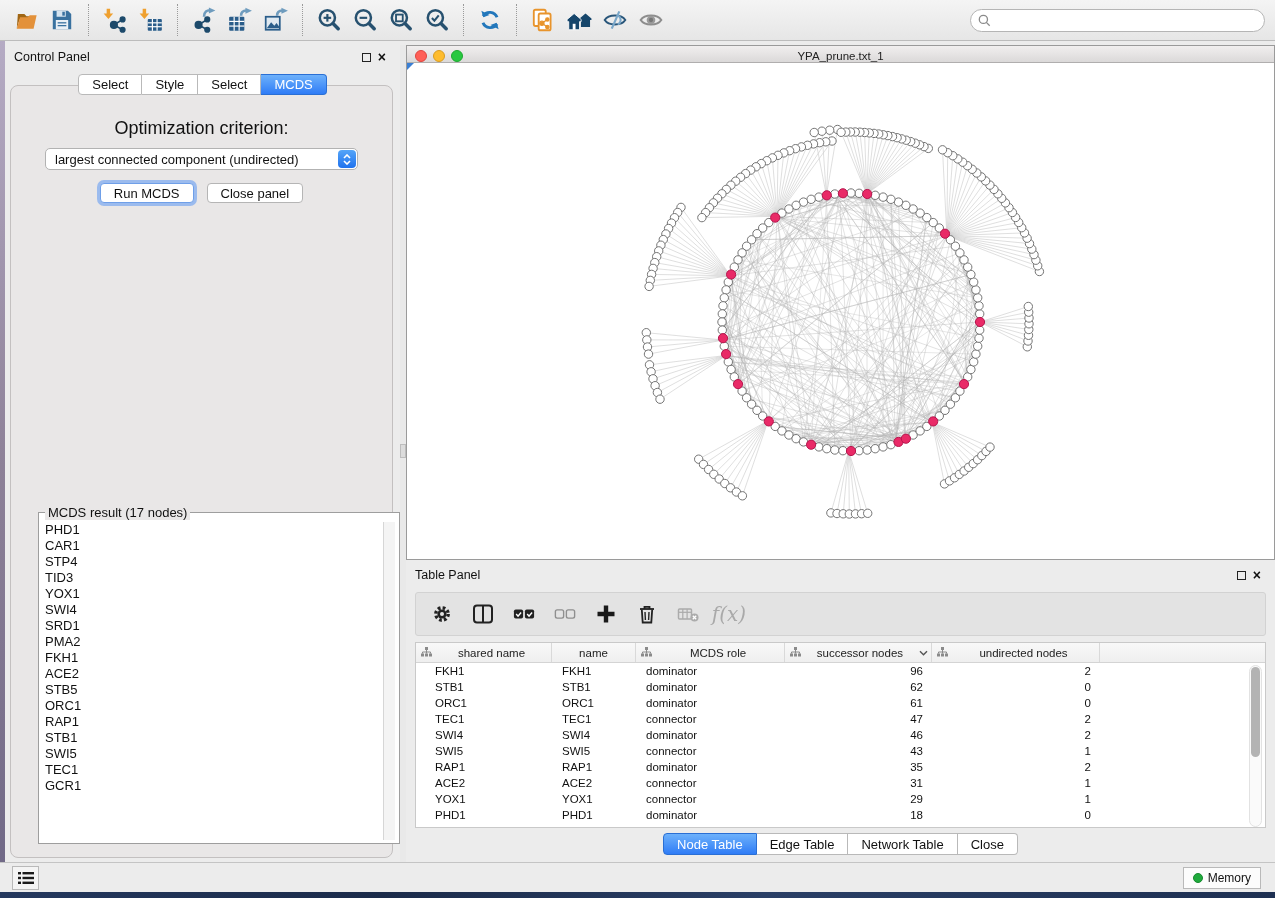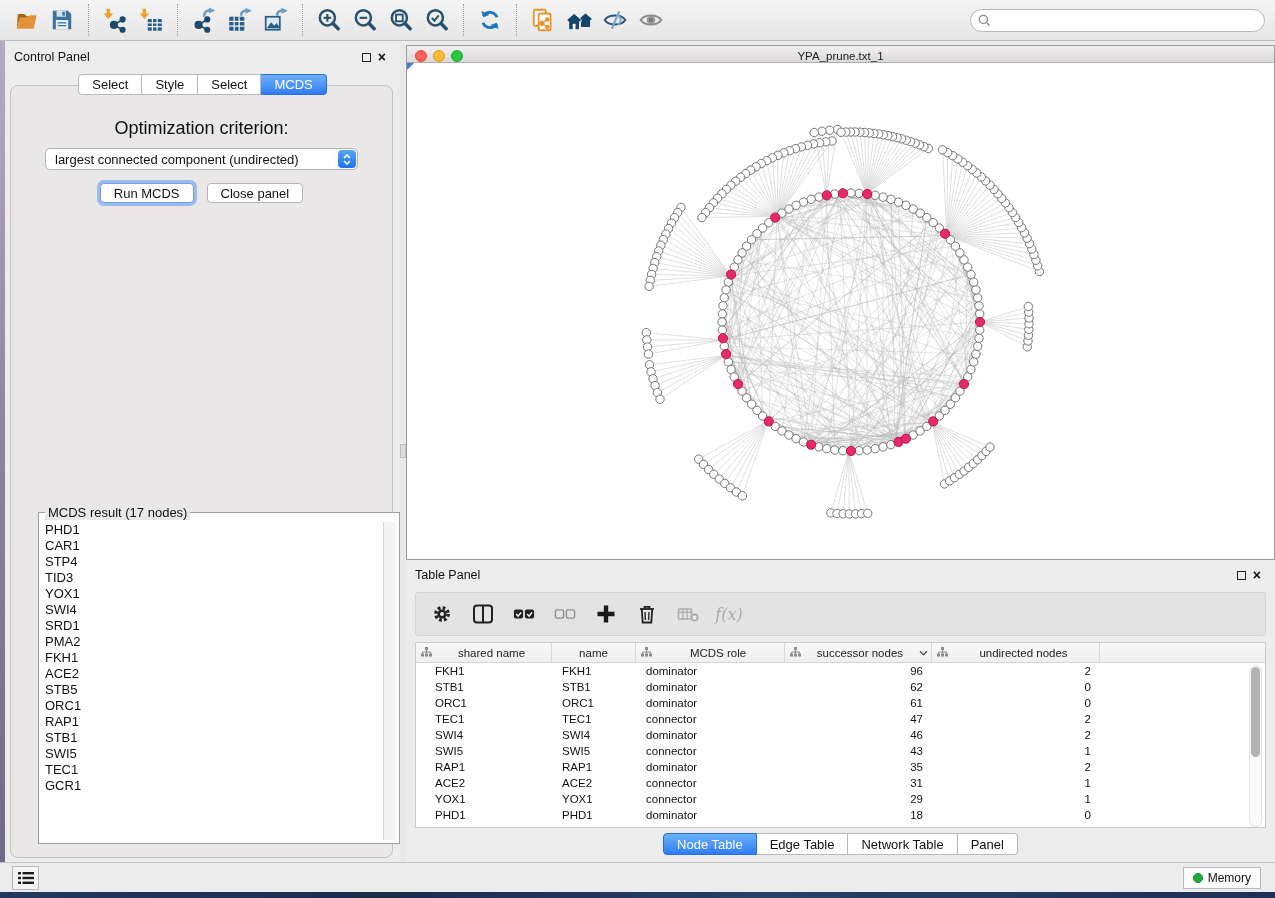--- a/index.html
+++ b/index.html
@@ -58,21 +58,21 @@
   .net-title { position:absolute; left:0; right:0; text-align:center; font-size:11.5px; color:#222; }
   .net-canvas { position:relative; width:867px; height:496px; background:#fff; }
   .corner-triangle { position:absolute; left:0; top:0; width:0; height:0; border-top:7px solid #3b7fd4; border-right:7px solid transparent; }
 
   
   .table-panel { position:absolute; left:406px; top:563px; width:869px; height:299px; }
   .tp-header { position:absolute; left:0; top:0; width:100%; height:24px; display:flex; align-items:center; }
   .tp-toolbar { position:absolute; left:9px; top:29px; width:851px; height:44px; background:#e3e3e3; border:1px solid #d2d2d2; border-radius:3px; display:flex; align-items:center; padding-left:13px; gap:15px; }
   .tico { display:flex; align-items:center; justify-content:center; width:26px; height:26px; }
   .tico svg { width:22px; height:22px; }
-  .fx-label { font-family:"DejaVu Serif", serif; font-style:italic; font-size:16px; color:#a9a9a9; }
+  .fx-label { font-family:"DejaVu Serif", serif; font-style:italic; font-size:20px; color:#a9a9a9; }
   .tp-table { position:absolute; left:9px; top:79px; width:851px; height:186px; background:#fff; border:1px solid #c9c9c9; overflow:hidden; }
   .thead { display:flex; height:20px; background:linear-gradient(#f8f8f8,#efefef); border-bottom:1px solid #d4d4d4; }
   .th { display:flex; align-items:center; border-right:1px solid #d9d9d9; font-size:11.5px; color:#222; position:relative; }
   .th .tree-ic { margin-left:5px; }
   .th .th-label { flex:1; text-align:center; padding:0 2px; white-space:nowrap; overflow:hidden; }
   .tbody { font-size:11.5px; color:#111; }
   .tr { display:flex; height:16px; align-items:center; }
   .td { white-space:nowrap; overflow:hidden; }
   .td.num { text-align:right; padding-right:9px; }
   .vscroll { position:absolute; right:3px; top:22px; width:13px; height:162px; background:#fafafa; border:1px solid #e2e2e2; border-radius:7px; }
@@ -1203,21 +1203,21 @@
           </div>
         </div>
       <div class="vscroll">
           <div class="vthumb"></div>
         </div>
     </div>
     <div class="tp-tabs" id="tp-tabs">
         <div class="seg-tab active">Node Table</div>
         <div class="seg-tab">Edge Table</div>
         <div class="seg-tab">Network Table</div>
-        <div class="seg-tab">Panel</div>
+        <div class="seg-tab">Close</div>
       </div>
   </div>
 
   <div class="status-bar">
     <button class="list-btn">
         <svg width="16" height="14" viewBox="0 0 16 14">
           <g fill="#1a1a1a">
             <rect x="0" y="1" width="3" height="2.4"></rect>
             <rect x="4.5" y="1" width="11.5" height="2.4"></rect>
             <rect x="0" y="5.8" width="3" height="2.4"></rect>

